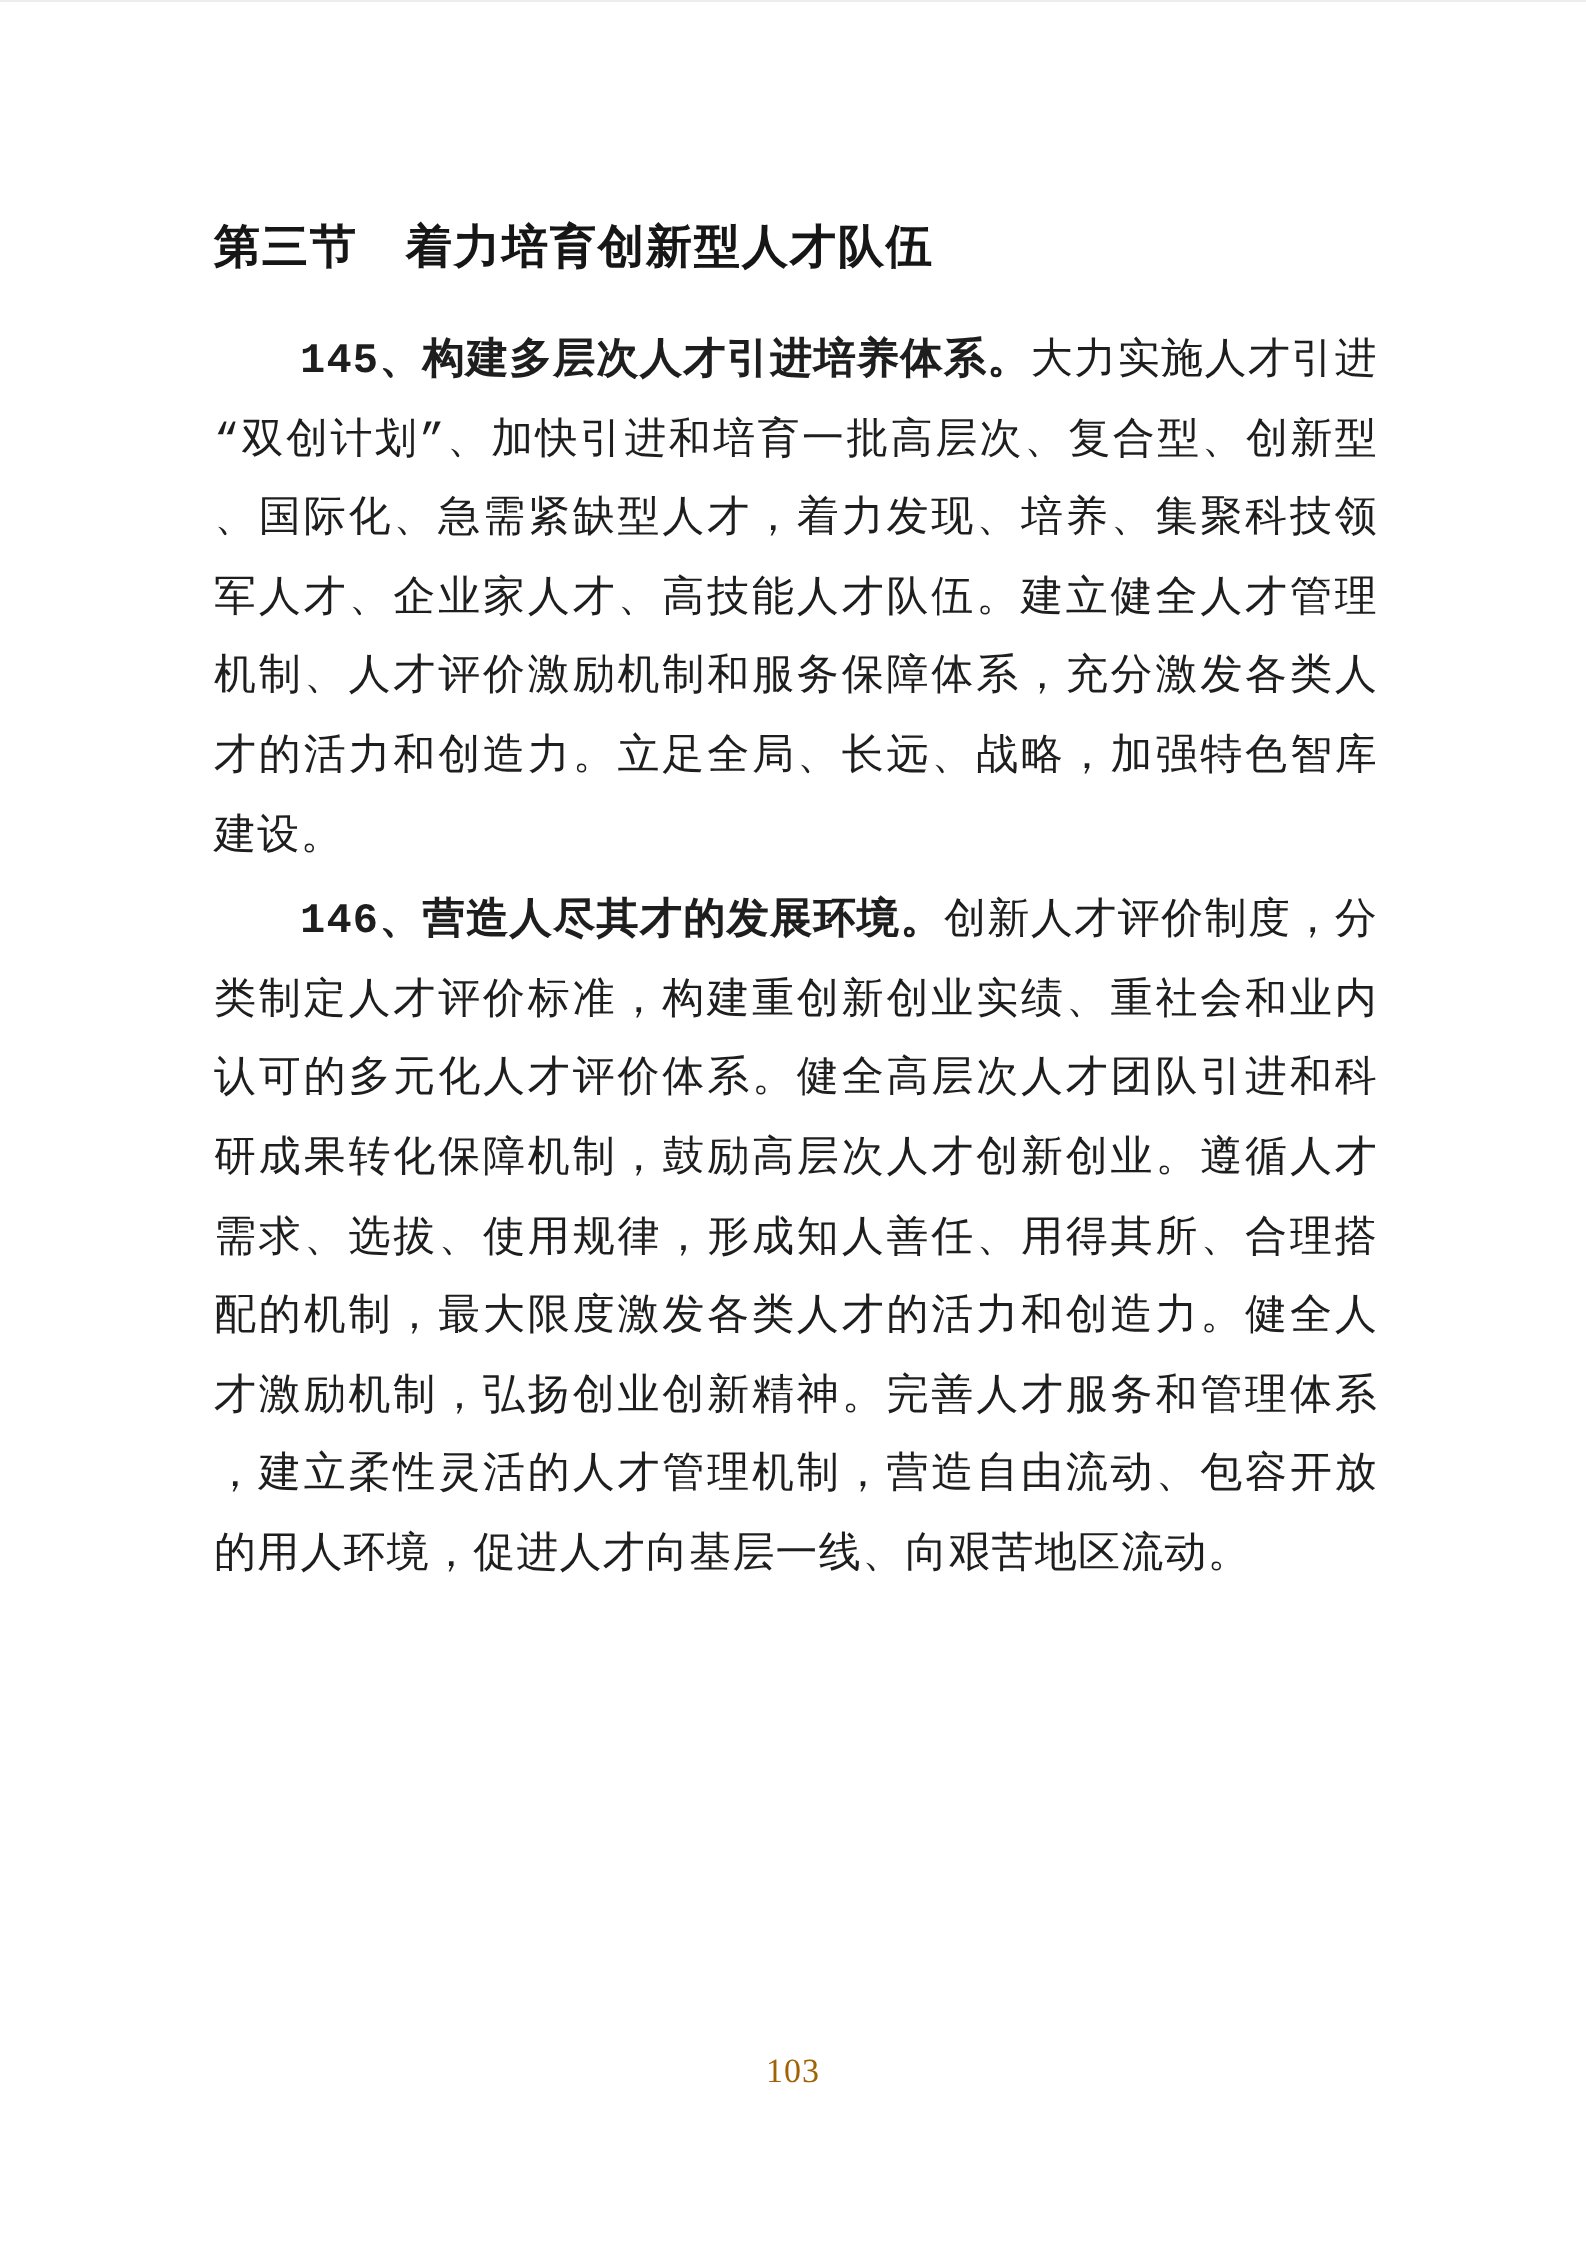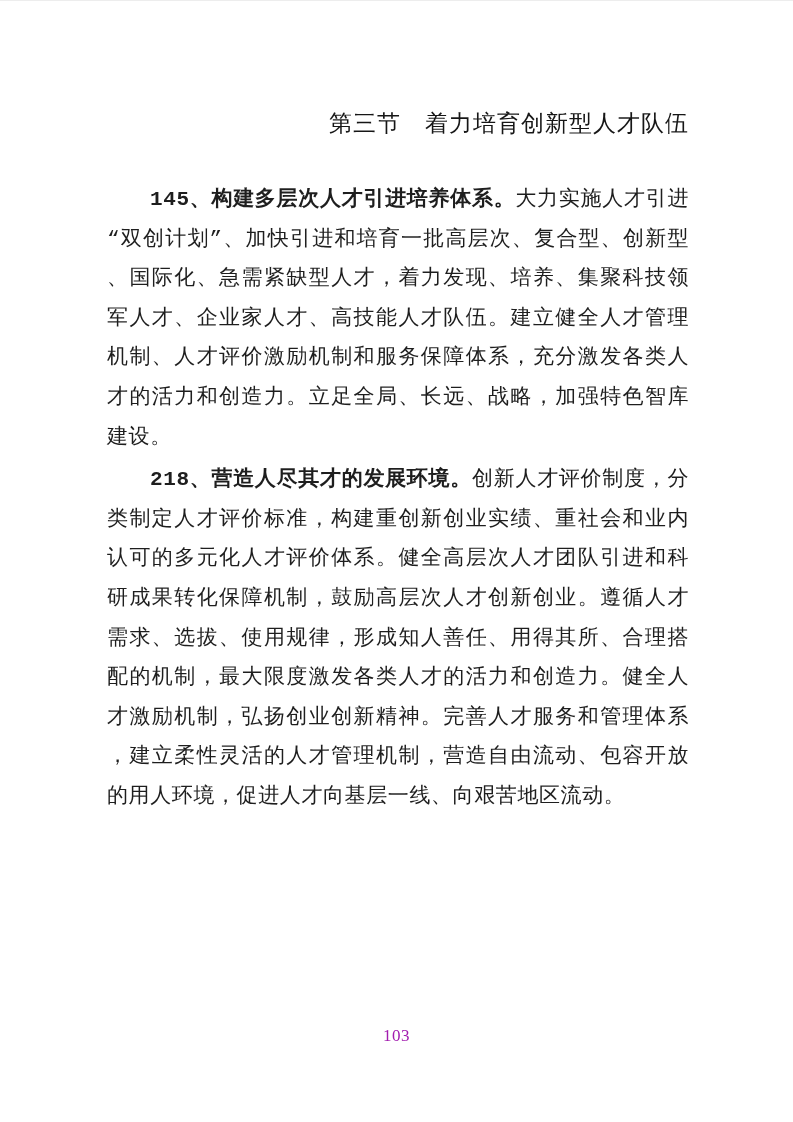--- a/index.html
+++ b/index.html
@@ -49,55 +49,55 @@
     text-indent: 43px;
     font-family: Liberation Mono, monospace;
   }
   .item + .item {
     margin-top: 3px;
   }
   .lead {
     font-weight: 700;
   }
   .section-heading {
-    margin: -6px 0 38px 0;
+    margin: -6px 0 20px 0;
     font-size: 23px;
     line-height: 36px;
-    font-weight: 400;
-    text-align: right;
+    font-weight: 700;
+    text-align: left;
     letter-spacing: 1px;
     text-indent: 0;
     color: #161616;
   }
   .page-footer {
     position: absolute;
     left: 0;
     top: 1026px;
     width: 100%;
     text-align: center;
   }
   .page-number {
     font-size: 17px;
     line-height: 20px;
     letter-spacing: 0.5px;
-    color: #a21caf;
+    color: #a16207;
     font-family: "Liberation Serif", "DejaVu Serif", serif;
   }
 </style>
 </head>
 <body>
 
 <div class="sheet">
   <div class="page-edge-line"></div>
 
   <main class="text-block">
 
     <h2 class="section-heading">第三节　着力培育创新型人才队伍</h2>
 
     <p class="para item"><b class="lead">145、构建多层次人才引进培养体系。</b><span>大力实施人才引进“双创计划”、加快引进和培育一批高层次、复合型、创新型、国际化、急需紧缺型人才，着力发现、培养、集聚科技领军人才、企业家人才、高技能人才队伍。建立健全人才管理机制、人才评价激励机制和服务保障体系，充分激发各类人才的活力和创造力。立足全局、长远、战略，加强特色智库建设。</span></p>
 
-    <p class="para item"><b class="lead">218、营造人尽其才的发展环境。</b><span>创新人才评价制度，分类制定人才评价标准，构建重创新创业实绩、重社会和业内认可的多元化人才评价体系。健全高层次人才团队引进和科研成果转化保障机制，鼓励高层次人才创新创业。遵循人才需求、选拔、使用规律，形成知人善任、用得其所、合理搭配的机制，最大限度激发各类人才的活力和创造力。健全人才激励机制，弘扬创业创新精神。完善人才服务和管理体系，建立柔性灵活的人才管理机制，营造自由流动、包容开放的用人环境，促进人才向基层一线、向艰苦地区流动。</span></p>
+    <p class="para item"><b class="lead">146、营造人尽其才的发展环境。</b><span>创新人才评价制度，分类制定人才评价标准，构建重创新创业实绩、重社会和业内认可的多元化人才评价体系。健全高层次人才团队引进和科研成果转化保障机制，鼓励高层次人才创新创业。遵循人才需求、选拔、使用规律，形成知人善任、用得其所、合理搭配的机制，最大限度激发各类人才的活力和创造力。健全人才激励机制，弘扬创业创新精神。完善人才服务和管理体系，建立柔性灵活的人才管理机制，营造自由流动、包容开放的用人环境，促进人才向基层一线、向艰苦地区流动。</span></p>
   </main>
 
   <footer class="page-footer">
     <span class="page-number">103</span>
   </footer>
 </div>
 
 </body></html>

